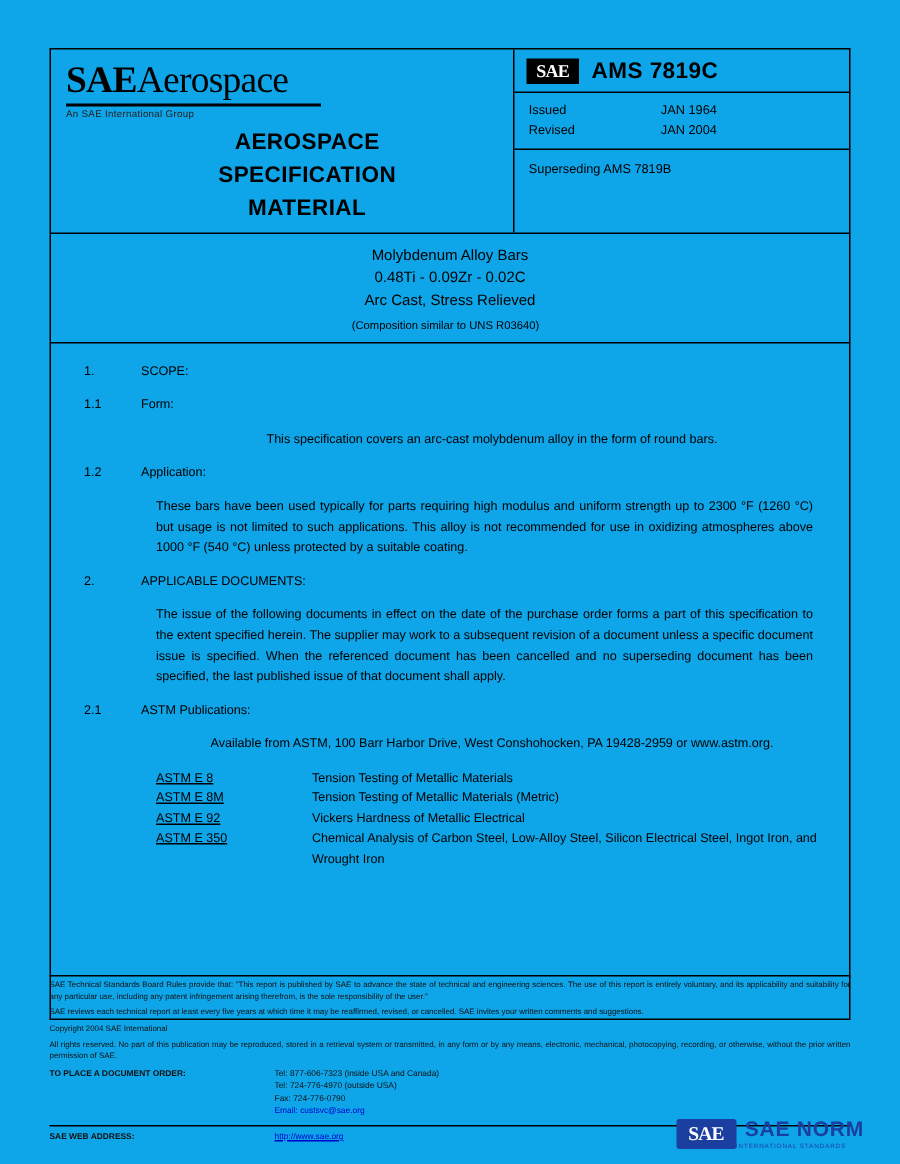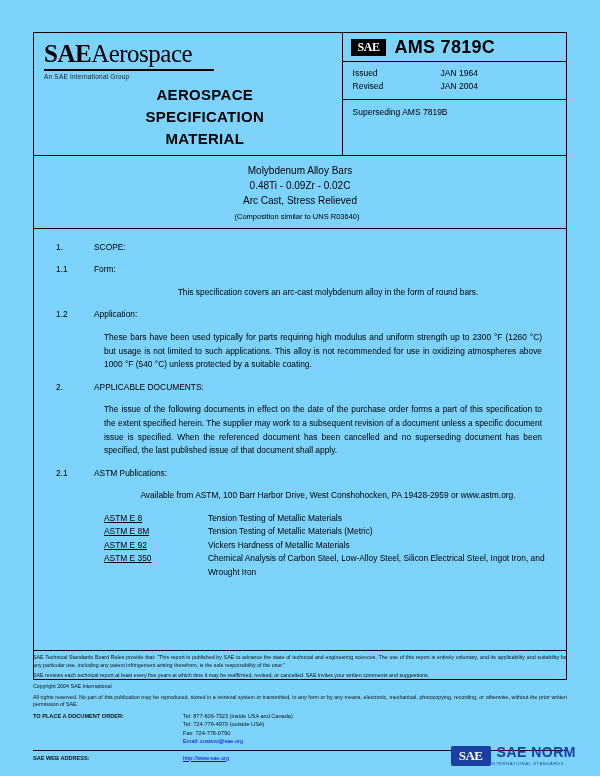--- a/index.html
+++ b/index.html
@@ -13,21 +13,21 @@
     font-family: "Liberation Sans", sans-serif;
     color: #000;
     position: relative;
     overflow: hidden;
   }
   .page {
     position: absolute;
     left: 0; top: 0;
     width: 600px;
     height: 776px;
-    background: #7dd3fc;
+    background: #0ea5e9;
   }
 
   
   .doc-frame {
     position: absolute;
     left: 33px;
     top: 32px;
     width: 534px;
     border: 1.5px solid #000;
     box-sizing: border-box;
@@ -94,21 +94,21 @@
     font-weight: bold;
     font-size: 12px;
     background: #000;
     color: #fff;
     padding: 2px 7px 3px 7px;
     margin: 0 8px 0 8px;
     line-height: 1;
     letter-spacing: -0.5px;
   }
   .ams-num {
-    font-size: 18px;
+    font-size: 15px;
     font-weight: bold;
     letter-spacing: 0.3px;
   }
   .hr-row2 {
     border-bottom: 1.5px solid #000;
     padding: 5px 8px 6px 10px;
     font-size: 8.5px;
     line-height: 1.55;
   }
   .dateline {
@@ -322,21 +322,21 @@
         <div class="astm-row">
           <div class="d">ASTM E 8</div>
           <div class="t">Tension Testing of Metallic Materials</div>
         </div>
         <div class="astm-row">
           <div class="d">ASTM E 8M</div>
           <div class="t">Tension Testing of Metallic Materials (Metric)</div>
         </div>
         <div class="astm-row">
           <div class="d">ASTM E 92</div>
-          <div class="t">Vickers Hardness of Metallic Materials</div>
+          <div class="t">Vickers Hardness of Metallic Electrical</div>
         </div>
         <div class="astm-row">
           <div class="d">ASTM E 350</div>
           <div class="t">Chemical Analysis of Carbon Steel, Low-Alloy Steel, Silicon Electrical Steel, Ingot Iron, and Wrought Iron</div>
         </div>
       </div>
 
     </div>
   </div>
 

